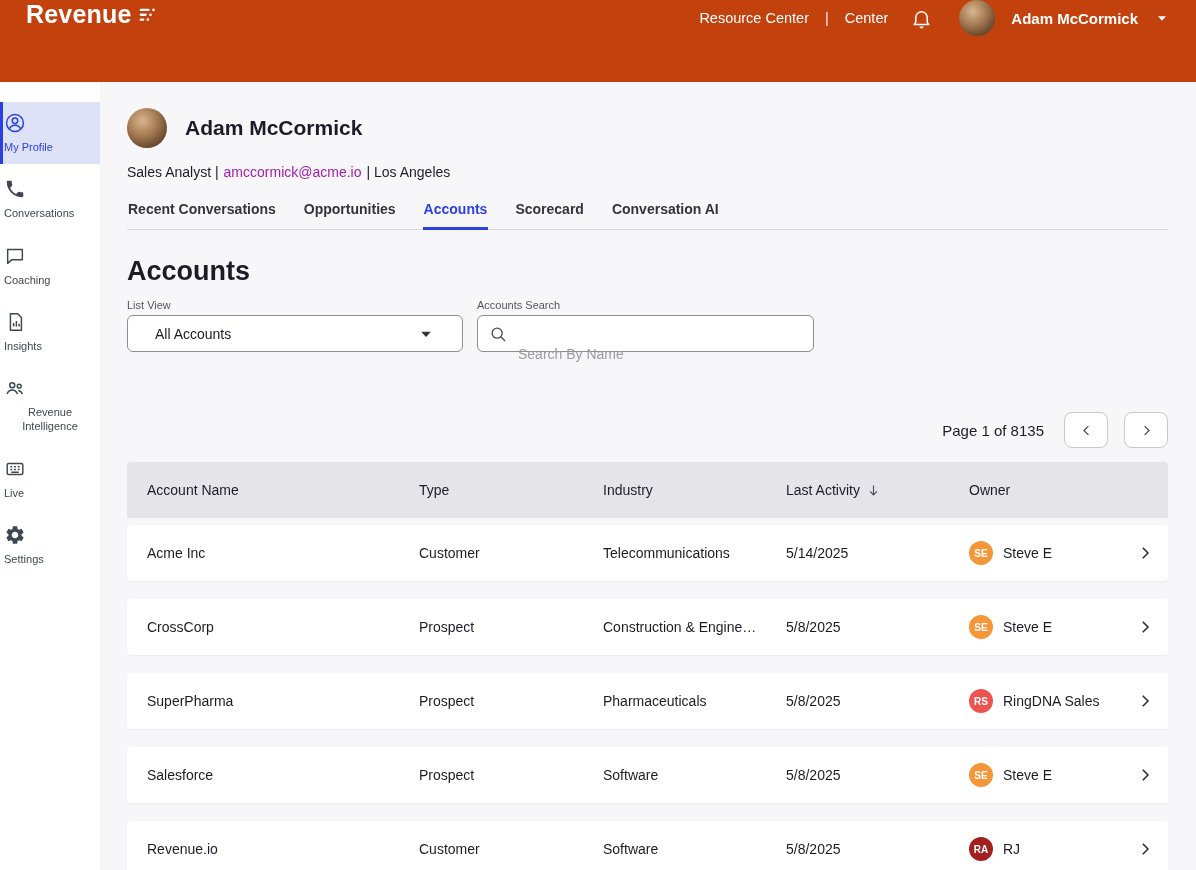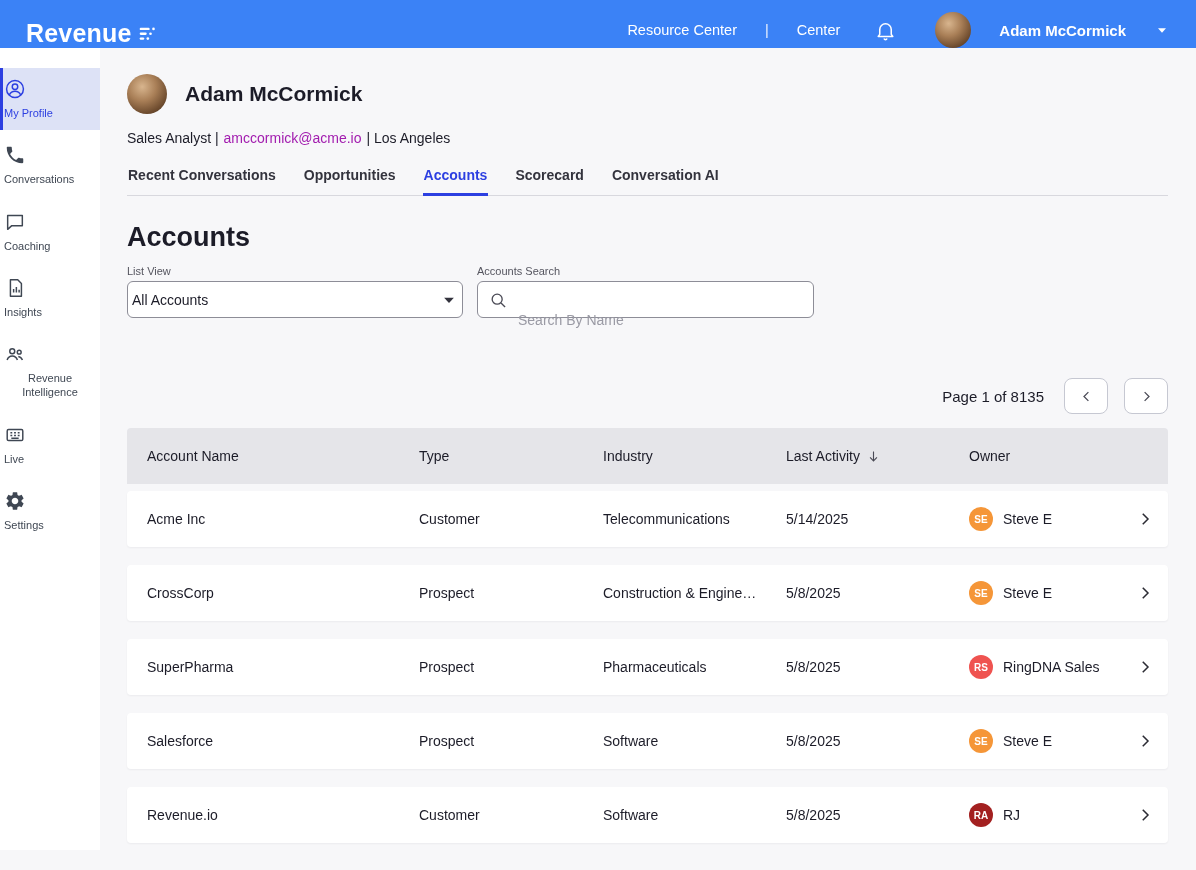--- a/index.html
+++ b/index.html
@@ -3,27 +3,27 @@
 <meta charset="utf-8">
 <style>
   * { box-sizing: border-box; }
   body {
     margin: 0; width: 1196px; height: 870px; overflow: hidden;
     background: #f7f7f9; color: #1c1c28;
     font-family: "Liberation Sans", sans-serif;
   }
   
   .navbar {
-    height: 48px; background: #3b82f6; display: flex; align-items: flex-end;
+    height: 82px; background: #c2410c; display: flex; align-items: flex-start;
     padding: 0 26px;
   }
   .logo { display: flex; align-items: center; gap: 6px; color: #fff; cursor: pointer; }
   .logo-text { font-size: 25px; font-weight: bold; letter-spacing: .2px; }
   .logo-glyph svg { width: 20px; height: 20px; display: block; }
-  .nav-right { margin-left: auto; display: flex; align-items: center; gap: 28px; color: #fff; }
+  .nav-right { margin-left: auto; display: flex; align-items: center; gap: 16px; color: #fff; }
   .nav-link { font-size: 14.5px; cursor: pointer; }
   .nav-sep { font-size: 14.5px; opacity: .9; }
   .bell { cursor: pointer; display: flex; margin-left: 6px; }
   .bell svg { width: 23px; height: 23px; }
   .nav-avatar, .profile-avatar {
     border-radius: 50%;
     background: radial-gradient(circle at 38% 32%, #d8b58e 0%, #a97f57 38%, #6e4c2f 72%, #3e2a19 100%);
   }
   .nav-avatar { width: 36px; height: 36px; margin-left: 10px; cursor: pointer; }
   .nav-user-name { font-size: 15px; font-weight: bold; cursor: pointer; }
@@ -67,21 +67,21 @@
   .tab.active::after {
     content: ""; position: absolute; left: 0; right: 0; bottom: -1px; height: 3px; background: #2c3fe1;
   }
 
   
   .section-title { font-size: 27px; font-weight: bold; margin: 26px 0 12px; }
   .controls { display: flex; gap: 14px; }
   .control-label { font-size: 11px; color: #55555f; margin-bottom: 4px; }
   .select-box {
     width: 336px; height: 37px; border: 1px solid #8d8d97; border-radius: 6px; background: #fff;
-    display: flex; align-items: center; padding: 0 4px; font-size: 14px; cursor: pointer;
+    display: flex; align-items: center; padding: 0 27px; font-size: 14px; cursor: pointer;
   }
   .select-caret { margin-left: auto; display: flex; color: #33333d; }
   .select-caret svg { width: 18px; height: 18px; }
   .search-box {
     width: 337px; height: 37px; border: 1px solid #8d8d97; border-radius: 6px; background: #fff;
     display: flex; align-items: center; gap: 8px; padding: 0 10px;
   }
   .search-box .sicon { display: flex; color: #4a4a55; }
   .search-box .sicon svg { width: 20px; height: 20px; }
   .search-box input {

